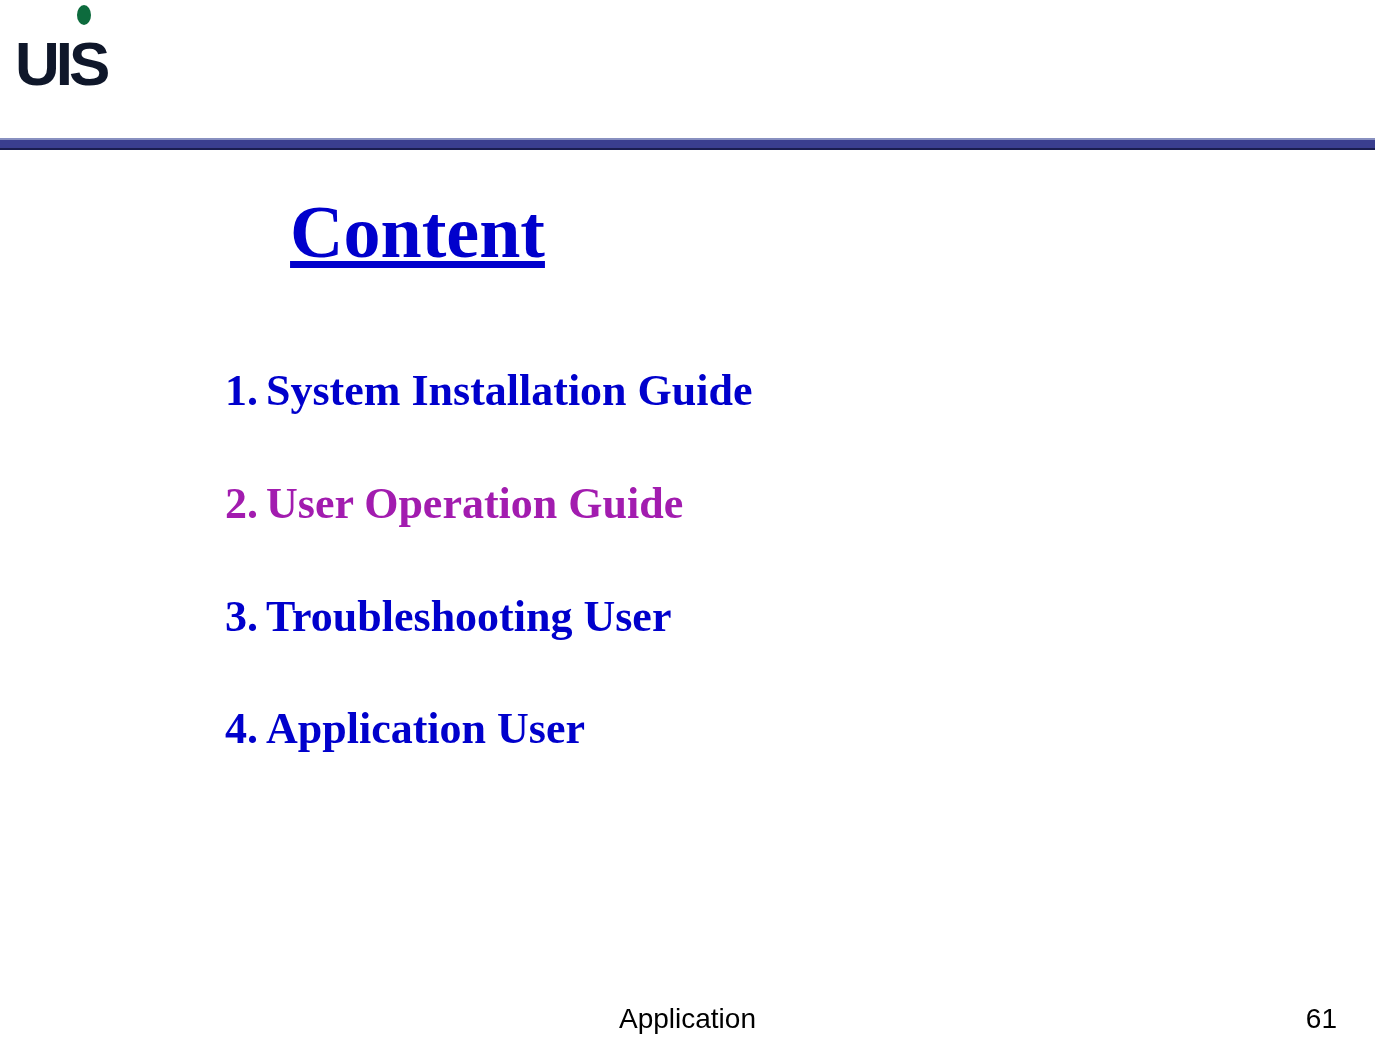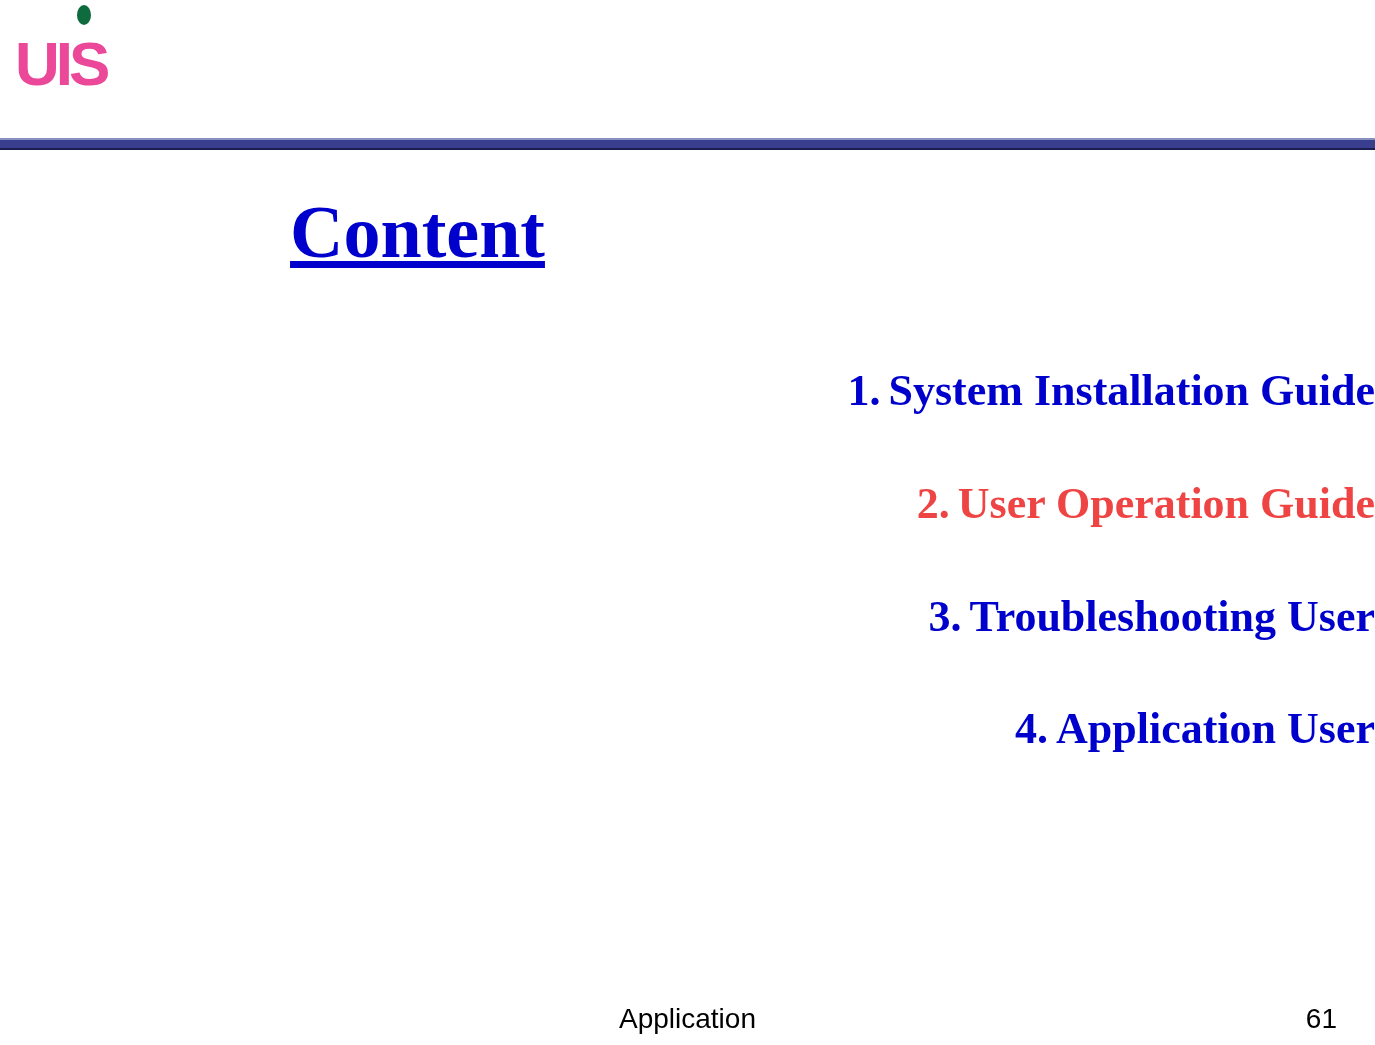--- a/index.html
+++ b/index.html
@@ -32,21 +32,21 @@
       left: 62px;
     }
     .logo-text {
       position: absolute;
       top: 28px;
       left: 0;
       font-family: Arial, Helvetica, sans-serif;
       font-weight: 900;
       font-size: 62px;
       letter-spacing: -4px;
-      color: #ec4899;
+      color: #0f172a;
       line-height: 1;
     }
     .logo-text .u {
       display: inline-block;
     }
     .logo-text .i {
       display: inline-block;
       position: relative;
     }
     .logo-text .s {
@@ -80,27 +80,26 @@
       margin-bottom: 90px;
     }
     .toc-list {
       margin-left: 225px;
     }
     .toc-item {
       font-size: 44px;
       font-weight: bold;
       margin-bottom: 60px;
       line-height: 1.2;
-      text-align: right;
     }
     .toc-item.blue {
       color: #0000cc;
     }
     .toc-item.red {
-      color: #ef4444;
+      color: #a21caf;
     }
     .toc-number {
       margin-right: 8px;
     }
     .footer {
       position: absolute;
       bottom: 10px;
       left: 0;
       width: 100%;
       font-family: Arial, Helvetica, sans-serif;

